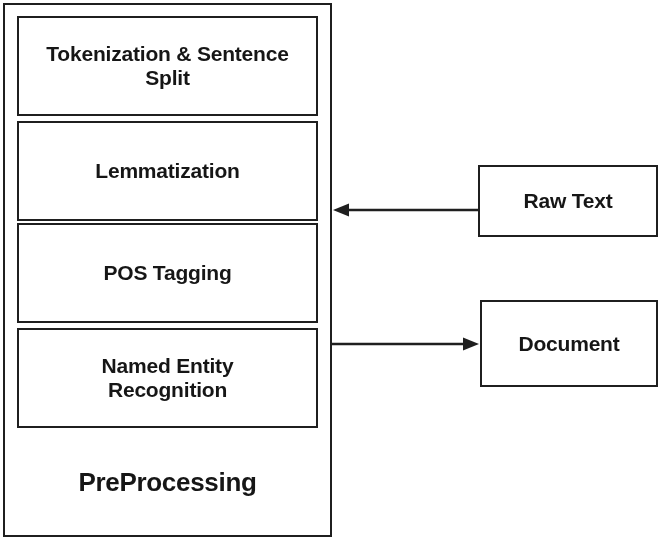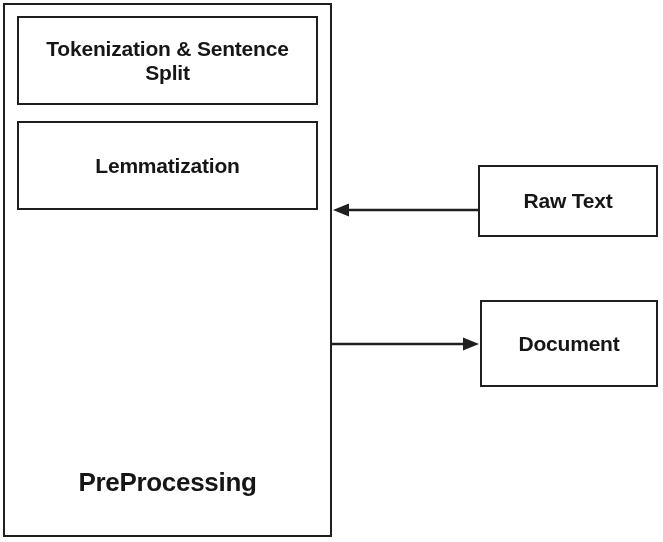--- a/index.html
+++ b/index.html
@@ -24,21 +24,21 @@
     width: 329px;
     height: 534px;
     border: 2px solid #1f1f1f;
     background: #ffffff;
   }
 
   .inner-box {
     position: absolute;
     left: 12px;              
     width: 301px;
-    height: 89px;
+    height: 100px;
     border: 2px solid #1f1f1f;
     background: #ffffff;
     display: flex;
     align-items: center;
     justify-content: center;
     text-align: center;
   }
   .inner-box .label,
   .side-box .label {
     font-size: 21px;
@@ -96,21 +96,27 @@
   <div class="outer-box">
 
     <div class="inner-box box-tokenization">
       <span class="label">Tokenization &amp; Sentence Split</span>
     </div>
 
     <div class="inner-box box-lemmatization">
       <span class="label">Lemmatization</span>
     </div>
 
+    <div class="inner-box box-pos">
+      <span class="label">POS Tagging</span>
+    </div>
 
+    <div class="inner-box box-ner">
+      <span class="label">Named Entity Recognition</span>
+    </div>
 
     <div class="container-label">PreProcessing</div>
   </div>
 
   <div class="side-box box-raw-text">
     <span class="label">Raw Text</span>
   </div>
 
   <div class="side-box box-document">
     <span class="label">Document</span>

